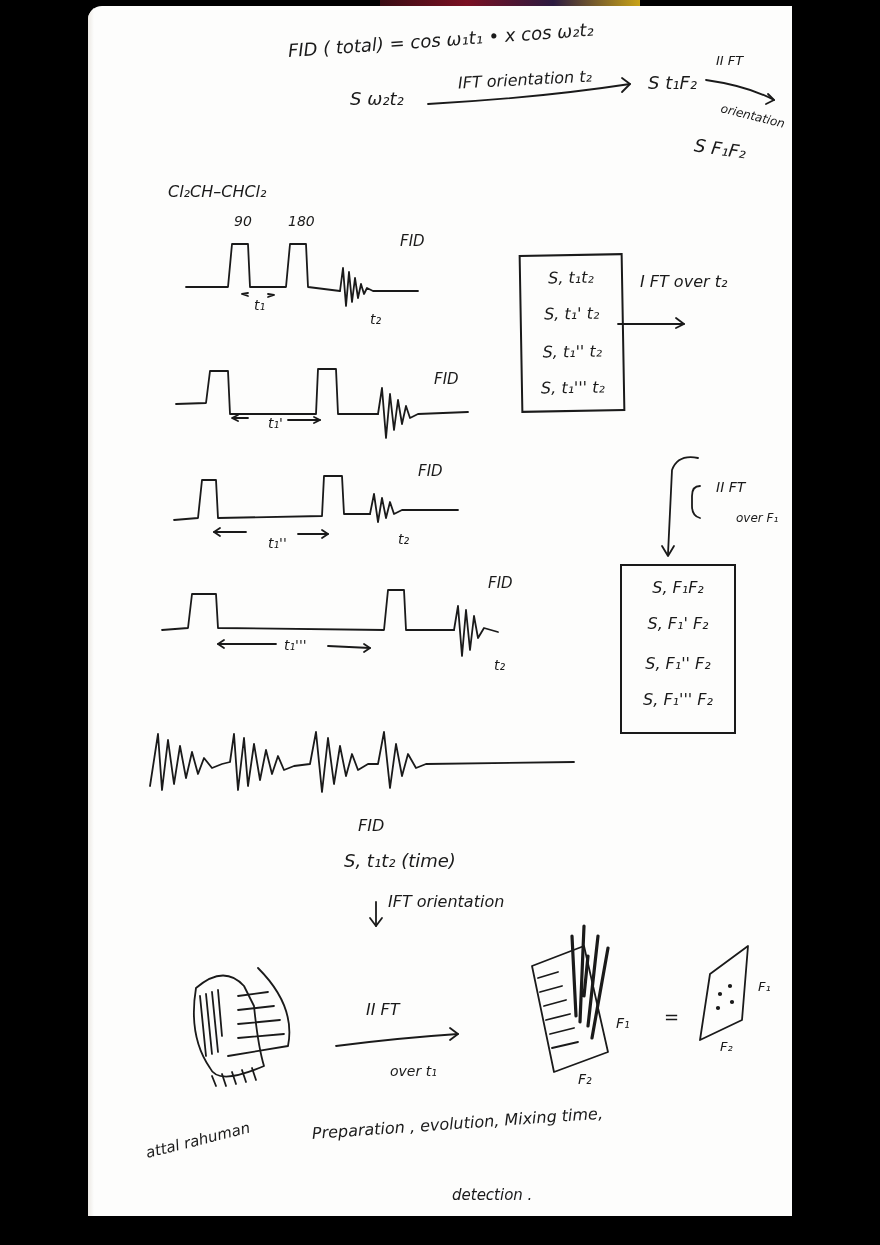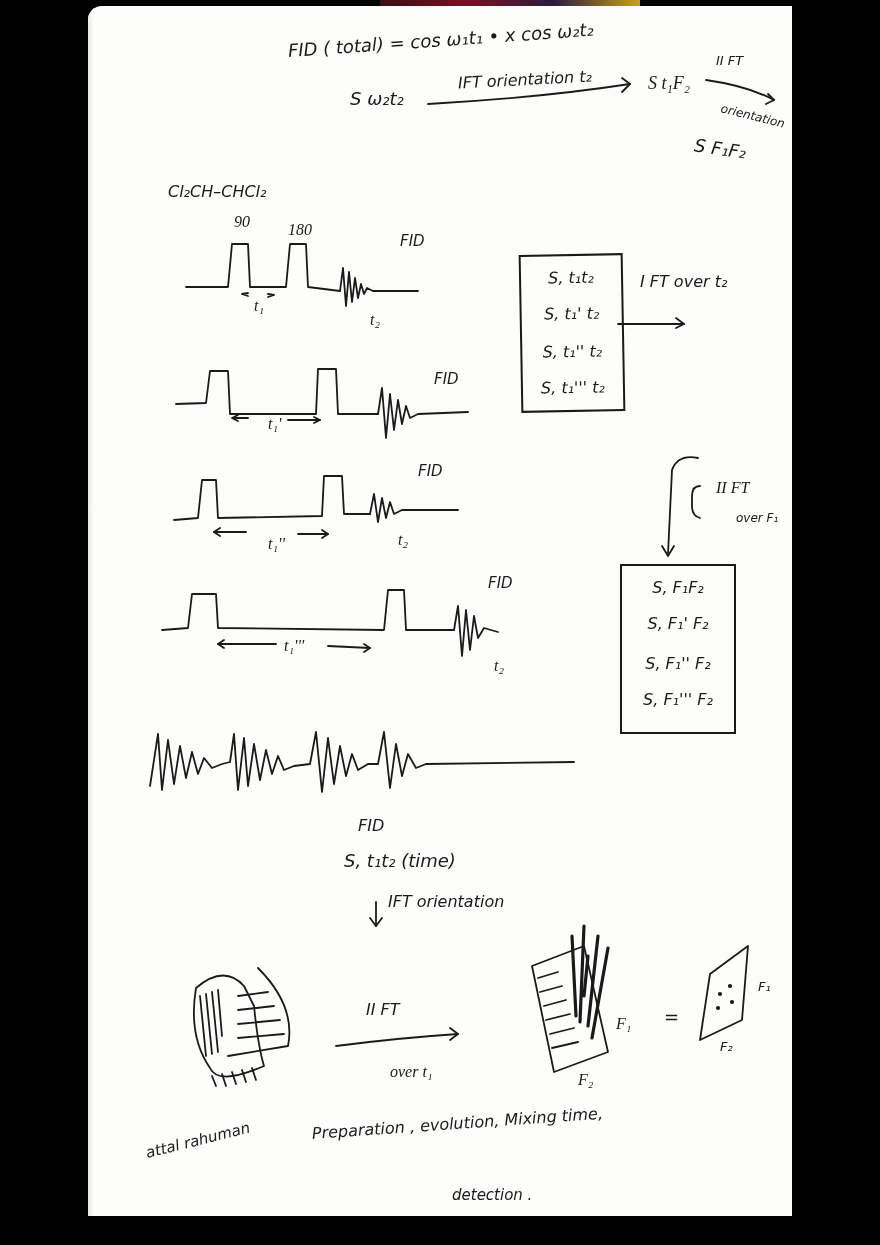--- a/index.html
+++ b/index.html
@@ -1,45 +1,45 @@
 <!DOCTYPE html>
 <html><head>
 <meta charset="utf-8">
 <style>
   html,body{margin:0;padding:0;background:#000;}
   body{width:880px;height:1245px;position:relative;overflow:hidden;font-family:"DejaVu Sans",sans-serif;}
   .page{position:absolute;left:88px;top:6px;width:704px;height:1210px;background:#fdfdfc;border-top-left-radius:14px;overflow:hidden;}
   .page::before{content:"";position:absolute;left:0;top:0;width:6px;height:100%;background:linear-gradient(90deg,#ece9e4,#fdfdfc);}
   .ink{position:absolute;color:#1a1a1a;font-family:"DejaVu Sans",sans-serif;font-style:italic;white-space:nowrap;line-height:1;}
-  .s18{font-size:18px;} .s16{font-size:16px;} .s15{font-size:15px;} .s14{font-size:16px;font-family:Liberation Serif, serif;} .s13{font-size:13px;} .s12{font-size:12px;}
+  .s18{font-size:18px;} .s16{font-size:16px;} .s15{font-size:15px;} .s14{font-size:14px;} .s13{font-size:13px;} .s12{font-size:12px;}
   svg.draw{position:absolute;left:0;top:0;}
   .box{position:absolute;border:2px solid #1a1a1a;}
   .boxline{position:absolute;left:0;right:0;text-align:center;}
   .topstrip{position:absolute;left:380px;top:0;width:260px;height:8px;background:linear-gradient(90deg,#3a0d14,#7a1022,#2b1a40,#c9a316);}
 </style>
 </head>
 <body>
 
 <div class="topstrip"></div>
 
 <div class="page">
 
   <div class="ink s18" style="left:200px;top:36px;transform:rotate(-4deg);transform-origin:left center;">FID ( total) = cos ω₁t₁ • x cos ω₂t₂</div>
 
   <div class="ink s18" style="left:262px;top:84px;">S ω₂t₂</div>
   <div class="ink s16" style="left:370px;top:66px;transform:rotate(-3deg);">IFT orientation t₂</div>
-  <div class="ink s18" style="left:560px;top:68px;font-family:Liberation Serif, serif;">S t₁F₂</div>
+  <div class="ink s18" style="left:560px;top:68px;">S t₁F₂</div>
   <div class="ink s13" style="left:628px;top:48px;">II FT</div>
   <div class="ink s12" style="left:632px;top:104px;transform:rotate(14deg);">orientation</div>
   <div class="ink s18" style="left:606px;top:134px;transform:rotate(8deg);">S F₁F₂</div>
 
   <div class="ink s16" style="left:80px;top:178px;">Cl₂CH–CHCl₂</div>
 
   <div class="ink s14" style="left:146px;top:208px;">90</div>
-  <div class="ink s14" style="left:200px;top:216px;">180</div>
+  <div class="ink s14" style="left:200px;top:208px;">180</div>
   <div class="ink s15" style="left:312px;top:228px;">FID</div>
   <div class="ink s14" style="left:166px;top:292px;">t₁</div>
   <div class="ink s14" style="left:282px;top:306px;">t₂</div>
 
   <div class="ink s15" style="left:346px;top:366px;">FID</div>
   <div class="ink s14" style="left:180px;top:410px;">t₁'</div>
 
   <div class="ink s15" style="left:330px;top:458px;">FID</div>
   <div class="ink s14" style="left:180px;top:518px;margin-top:12px;">t₁''</div>
   <div class="ink s14" style="left:310px;top:526px;">t₂</div>

